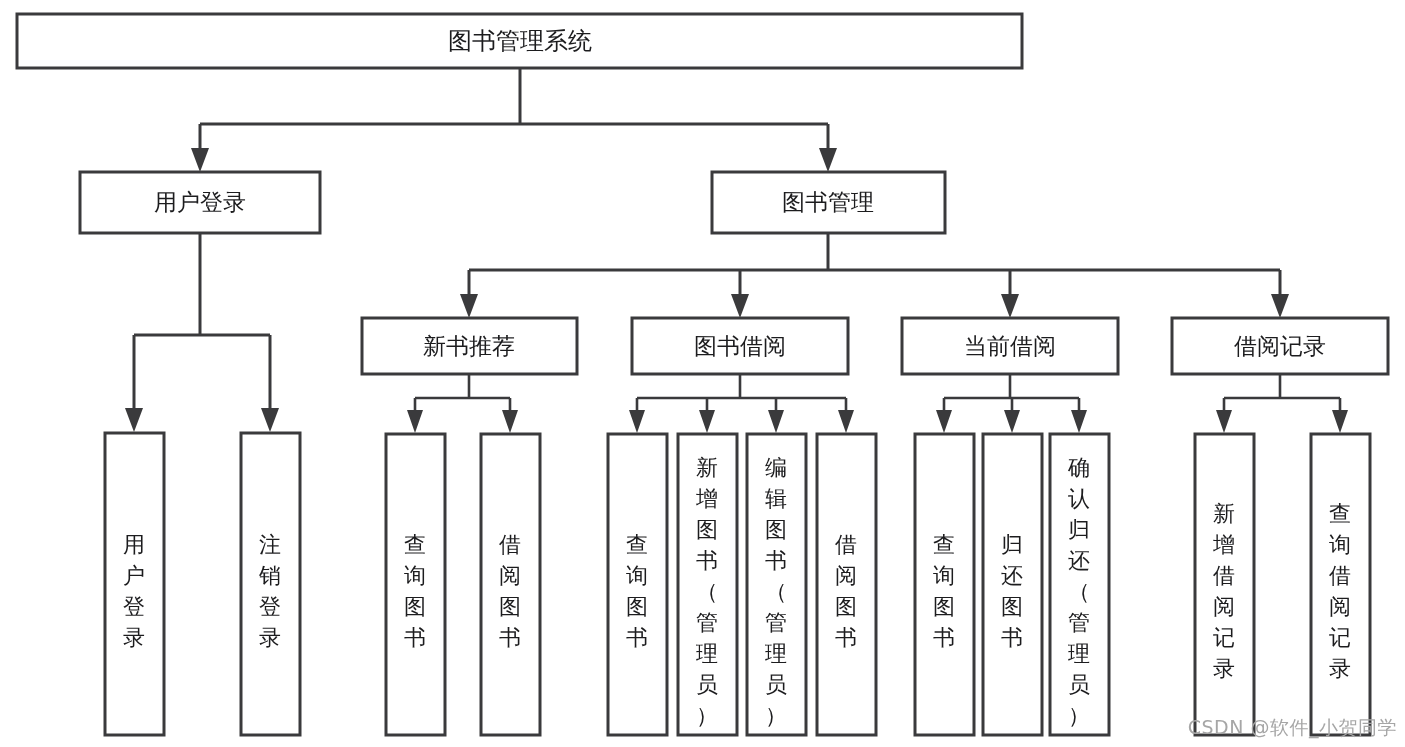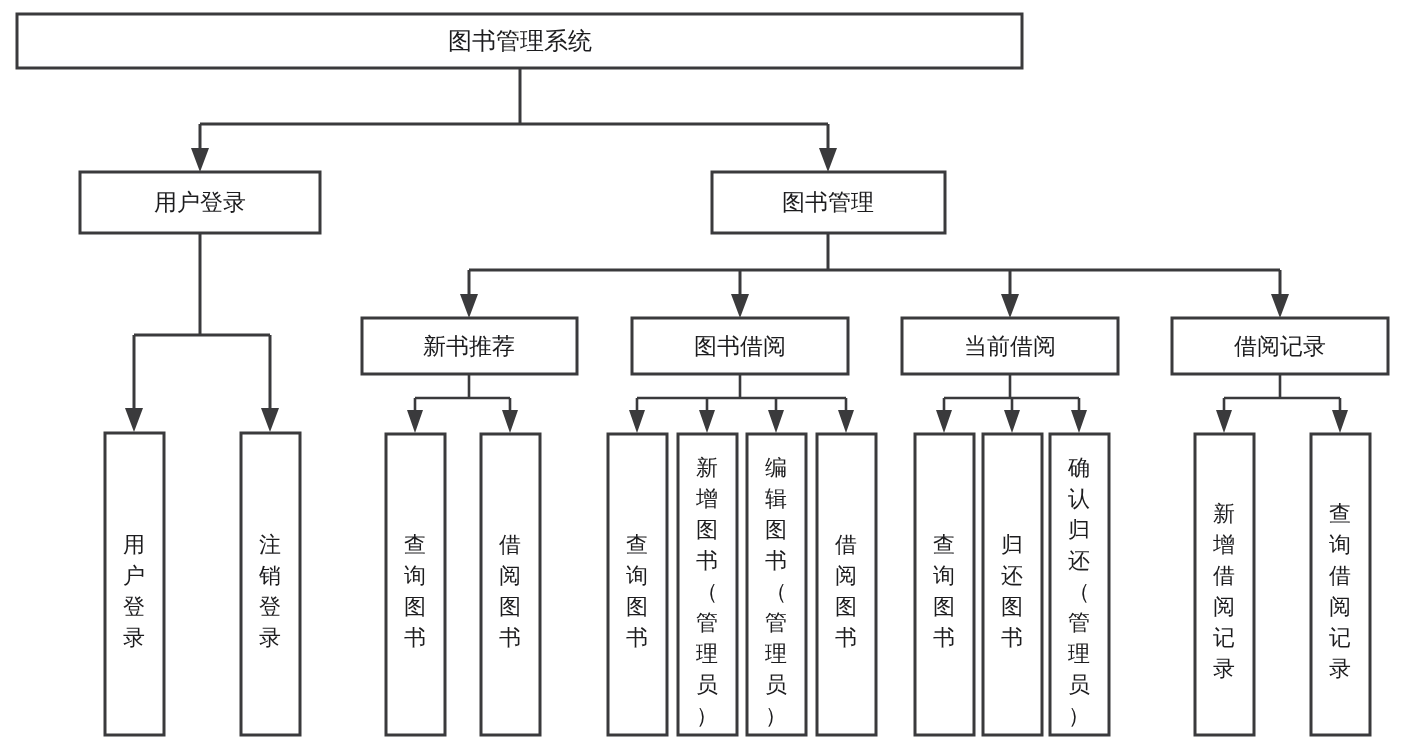--- a/index.html
+++ b/index.html
@@ -234,13 +234,14 @@
       <rect class="node-rect" x="1195" y="434" width="59" height="301"></rect>
       <text class="node-label label-v-char" x="1224" y="515"><tspan x="1224" y="515" text-anchor="middle">新</tspan><tspan x="1224" y="546" text-anchor="middle">增</tspan><tspan x="1224" y="577" text-anchor="middle">借</tspan><tspan x="1224" y="608" text-anchor="middle">阅</tspan><tspan x="1224" y="639" text-anchor="middle">记</tspan><tspan x="1224" y="670" text-anchor="middle">录</tspan></text>
     </g>
     <g>
       <rect class="node-rect" x="1311" y="434" width="59" height="301"></rect>
       <text class="node-label label-v-char" x="1340" y="515"><tspan x="1340" y="515" text-anchor="middle">查</tspan><tspan x="1340" y="546" text-anchor="middle">询</tspan><tspan x="1340" y="577" text-anchor="middle">借</tspan><tspan x="1340" y="608" text-anchor="middle">阅</tspan><tspan x="1340" y="639" text-anchor="middle">记</tspan><tspan x="1340" y="670" text-anchor="middle">录</tspan></text>
     </g>
 
   </svg>
 
+  <div class="watermark">CSDN @软件_小贺同学</div>
 </div>
 
 </body></html>

